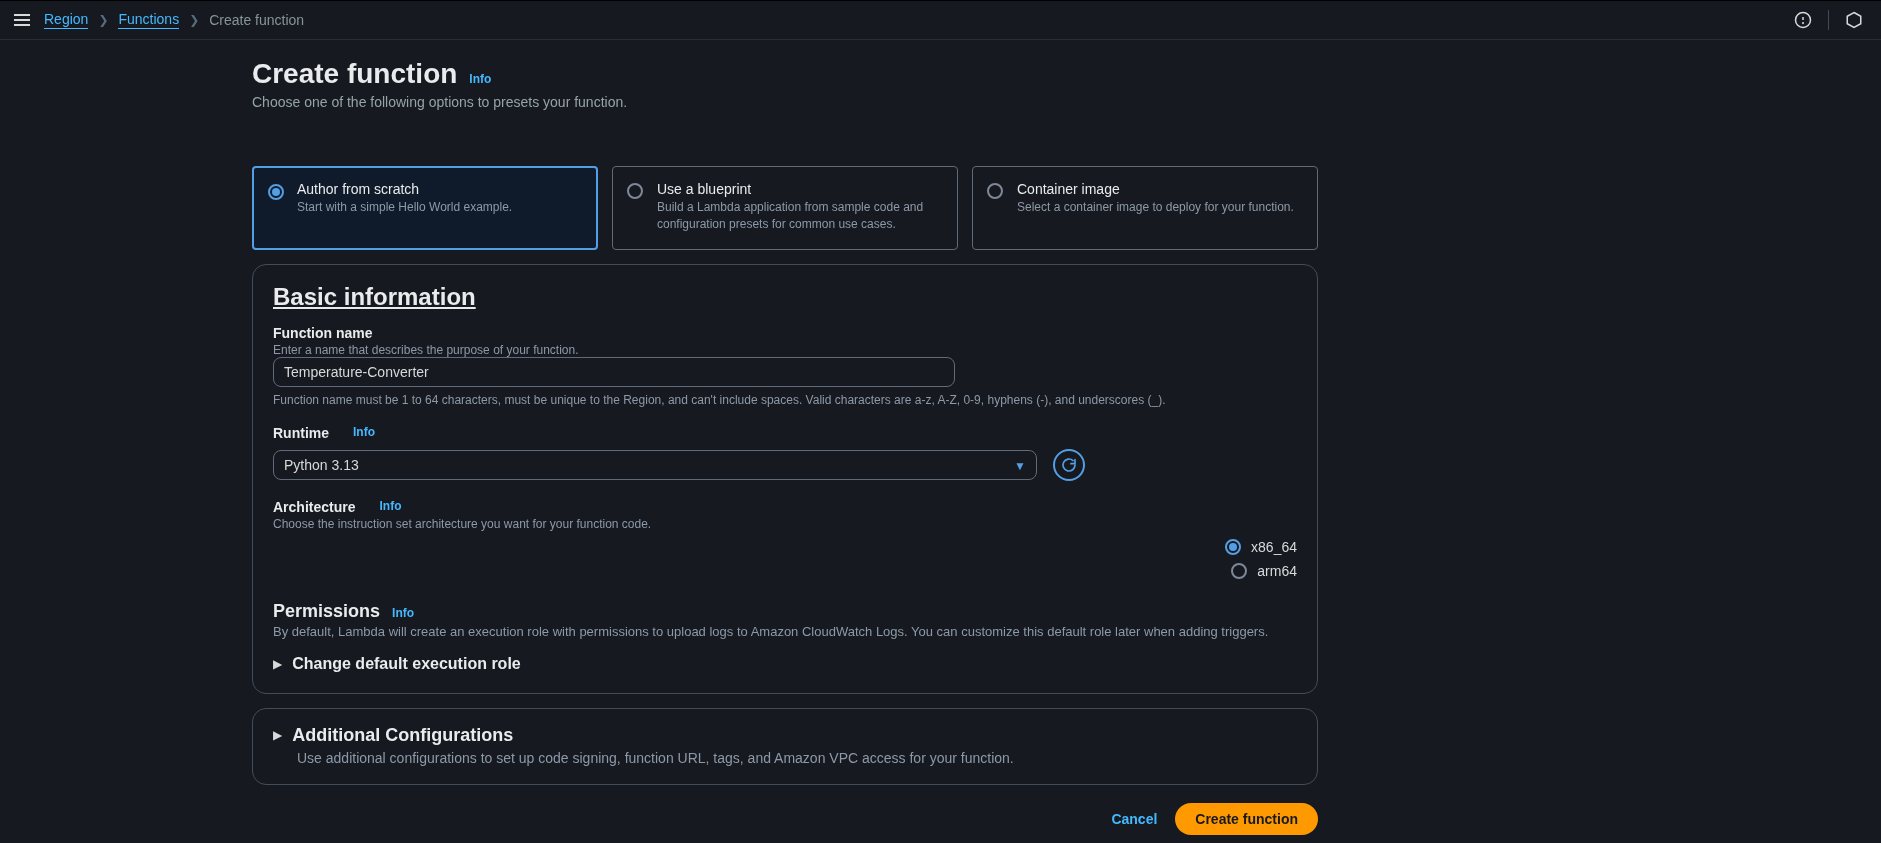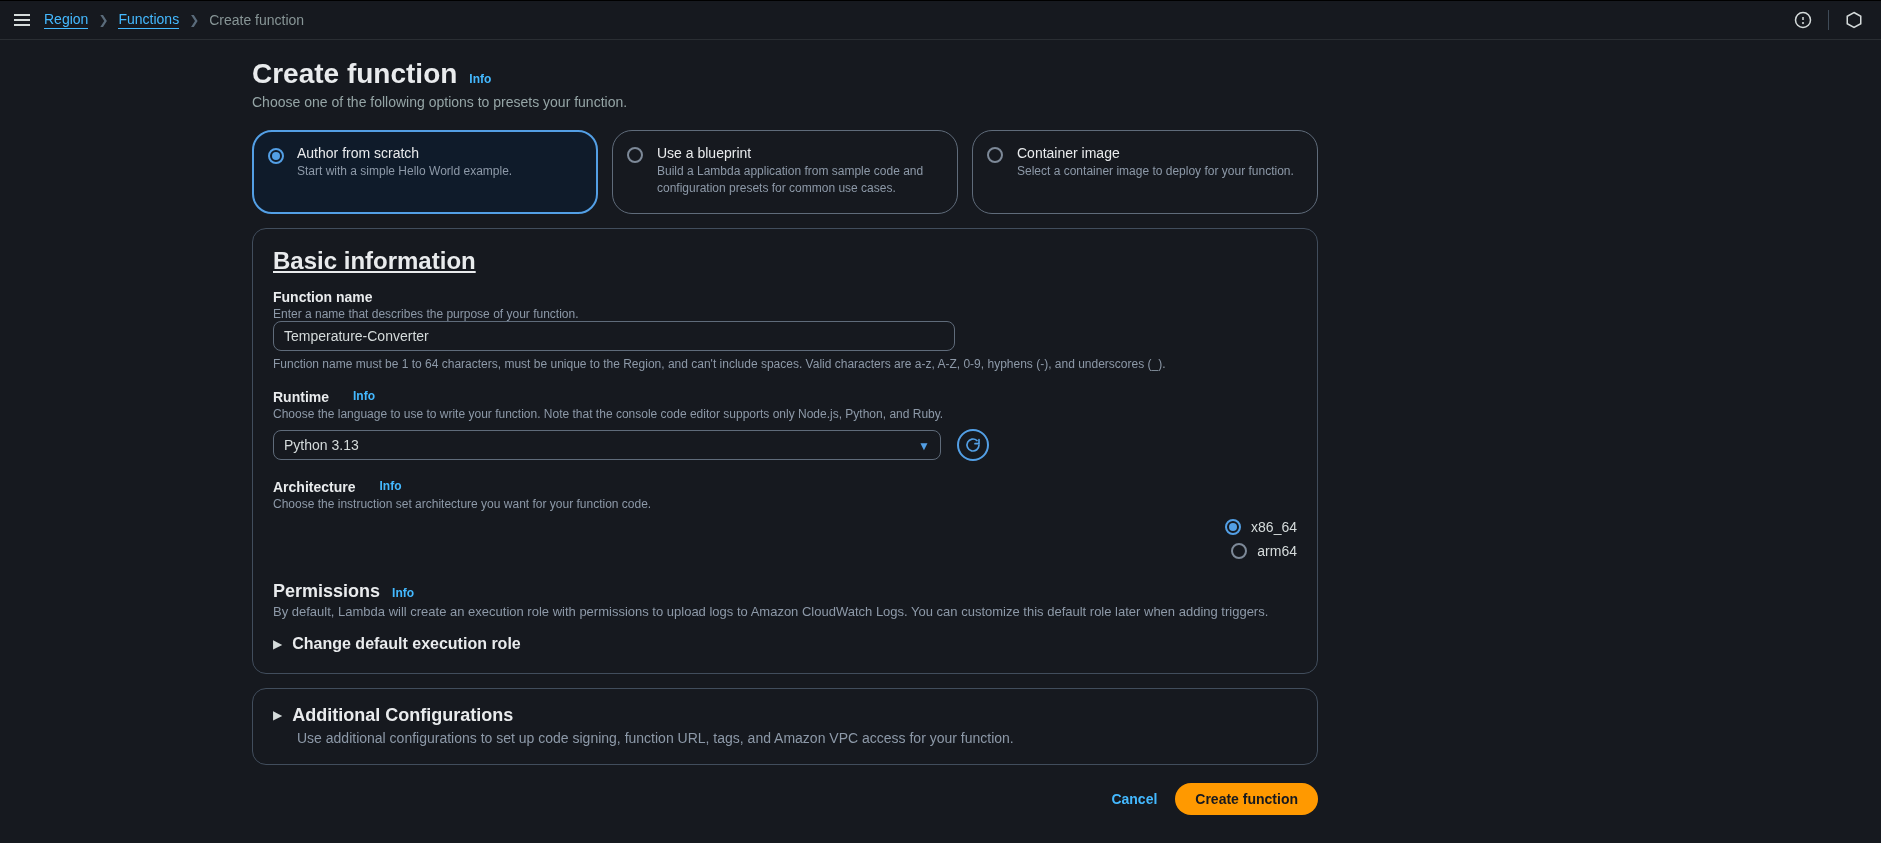--- a/index.html
+++ b/index.html
@@ -41,22 +41,22 @@
   .content { max-width:1066px; margin: 0 auto; padding: 18px 0 30px 0; margin-left:252px; }
 
   .page-title-row { display:flex; align-items:baseline; gap:12px; }
   .page-title { font-size:28px; font-weight:700; color:#e9ebed; }
   .info-link { color:#44b9ff; font-size:12px; font-weight:700; cursor:pointer; }
   .page-subtitle { color:#95a5a6; margin-top:4px; font-size:14px; }
 
   
   .option-row { display:flex; gap:14px; margin-top:20px; }
   .option-card {
-    flex:1; border:1px solid #5f6b7a; border-radius:20px; padding:14px 16px 16px 44px;
-    position:relative; cursor:pointer; background:transparent;
+    flex:1; border:1px solid #5f6b7a; border-radius:4px; padding:14px 16px 16px 44px;
+    position:relative; cursor:pointer; background:transparent;margin-top:36px;
   }
   .option-card.selected { border:2px solid #539fe5; background:#0f1b2a; padding:13px 15px 15px 43px; }
   .option-card .radio {
     position:absolute; left:14px; top:16px; width:16px; height:16px; border:2px solid #7d8998; border-radius:50%;
     display:flex; align-items:center; justify-content:center;
   }
   .option-card.selected .radio { border-color:#539fe5; }
   .option-card.selected .radio::after { content:""; width:8px; height:8px; background:#539fe5; border-radius:50%; }
   .option-title { color:#e9ebed; font-size:14px; font-weight:400; }
   .option-desc { color:#8d99a8; font-size:12px; margin-top:2px; line-height:1.4; }
@@ -73,21 +73,21 @@
 
   .text-input {
     width:682px; background:#0f1b2a00; border:1px solid #5f6b7a; border-radius:8px;
     padding:6px 10px; color:#d5dbdb; font-size:14px; background:#16191f;
   }
 
   .field-block { margin-top:18px; }
 
   .select-row { display:flex; align-items:center; gap:16px; margin-top:8px; }
   .select {
-    width:668px; border:1px solid #5f6b7a; border-radius:8px; padding:6px 10px;
+    width:764px; border:1px solid #5f6b7a; border-radius:8px; padding:6px 10px;
     display:flex; align-items:flex-end; justify-content:space-between; cursor:pointer;
     color:#d5dbdb; font-size:14px; background:#16191f;
   }
   .select .caret { color:#539fe5; font-size:12px; }
   .refresh-btn {
     width:32px; height:32px; border:2px solid #539fe5; border-radius:50%;
     display:flex; align-items:center; justify-content:center; cursor:pointer; color:#539fe5;
   }
 
   .radio-row { display:flex; align-items:center; gap:10px; margin-top:8px; cursor:pointer;justify-content:flex-end; }
@@ -193,21 +193,20 @@
           <div class="field-hint">Enter a name that describes the purpose of your function.</div>
           <input class="text-input" type="text" value="Temperature-Converter" style="">
           <div class="field-constraint">Function name must be 1 to 64 characters, must be unique to the Region, and can't include spaces. Valid characters are a-z, A-Z, 0-9, hyphens (-), and underscores (_).</div>
         </div>
 
         <div class="field-block">
           <div class="field-row-label">
             <span class="field-label">Runtime</span>
             <span class="info-link">Info</span>
           </div>
-          <div class="field-hint">Choose the language to use to write your function. Note that the console code editor supports only Node.js, Python, and Ruby.</div>
           <div class="select-row">
             <div class="select">
               <span>Python 3.13</span>
               <span class="caret">▼</span>
             </div>
             <div class="refresh-btn">
               <svg width="16" height="16" viewBox="0 0 24 24" fill="none" stroke="#539fe5" stroke-width="2.5" stroke-linecap="round">
                   <path d="M21 12a9 9 0 1 1-3-6.7"></path>
                   <polyline points="21 4 21 10 15 10" fill="none"></polyline>
                 </svg>

